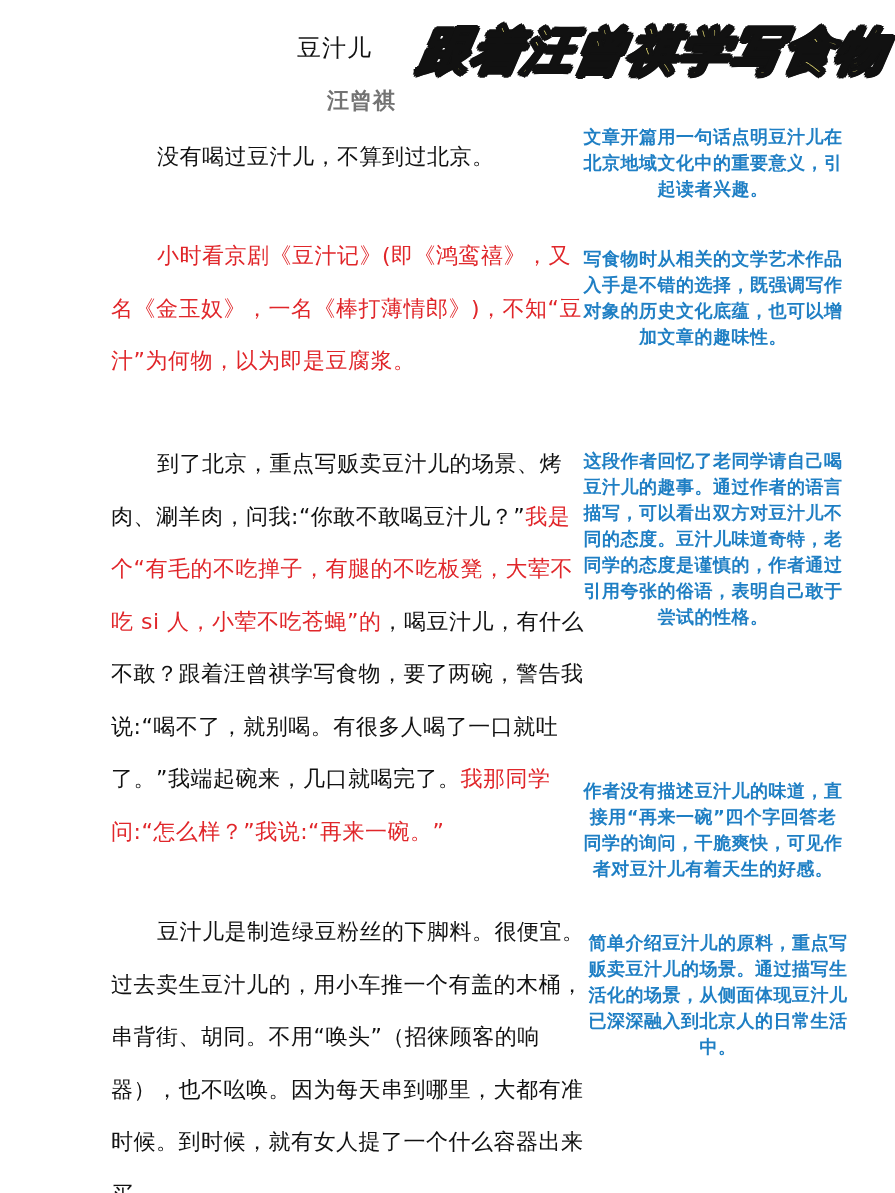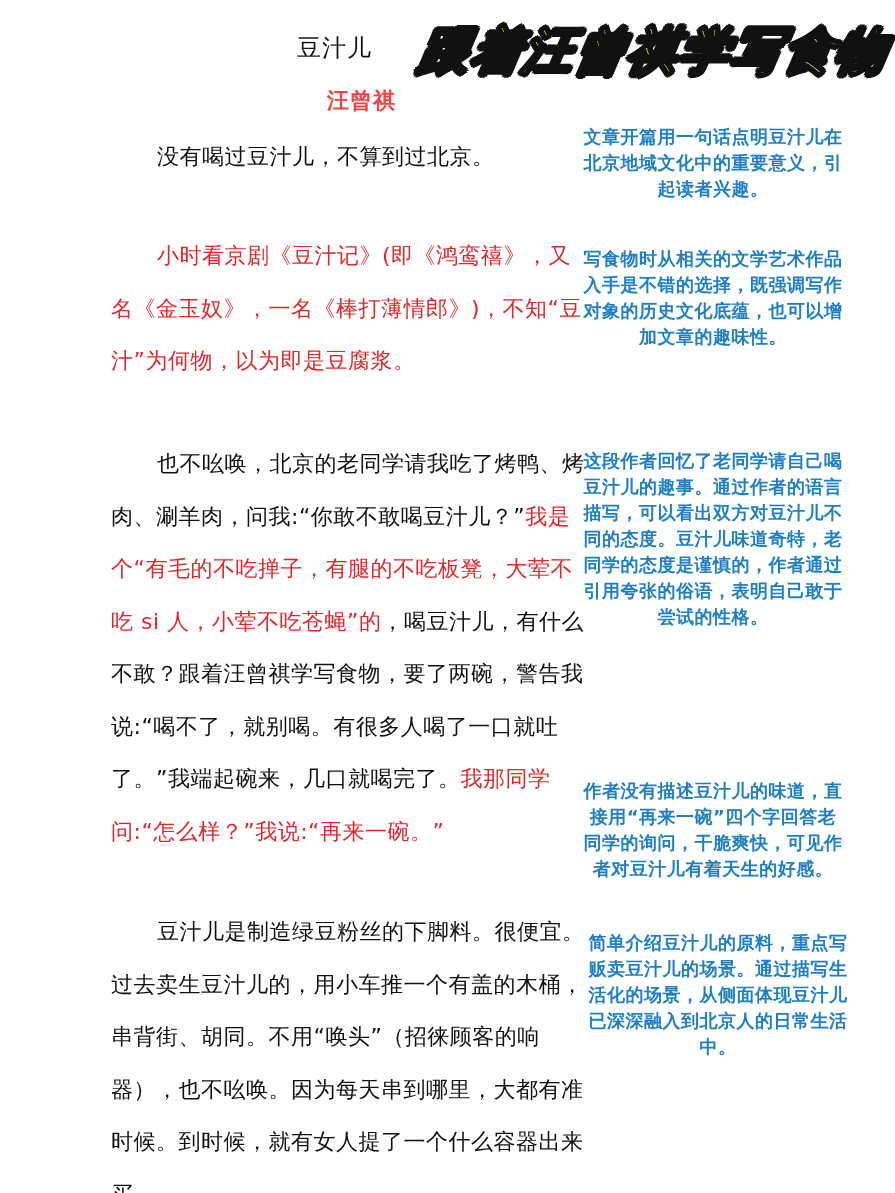--- a/index.html
+++ b/index.html
@@ -21,21 +21,21 @@
       font-size: 24px;
       color: #111;
       letter-spacing: 1px;
     }
     .author {
       position: absolute;
       left: 327px;
       top: 86px;
       font-size: 22px;
       font-weight: bold;
-      color: #ef4444;
+      color: #737373;
       letter-spacing: 1px;
     }
     .banner {
       position: absolute;
       left: 420px;
       top: 18px;
       font-size: 50px;
       font-weight: bold;
       font-style: italic;
       color: #f4ea7a;
@@ -80,21 +80,21 @@
 
 <div class="para" style="top:131px;">
   <span>没有喝过豆汁儿，不算到过北京。</span>
 </div>
 
 <div class="para" style="top:230px;">
   <span class="red">小时看京剧《豆汁记》(即《鸿鸾禧》，又名《金玉奴》，一名《棒打薄情郎》)，不知“豆汁”为何物，以为即是豆腐浆。</span>
 </div>
 
 <div class="para" style="top:438px;">
-  <span>也不吆唤，北京的老同学请我吃了烤鸭、烤肉、涮羊肉，问我:“你敢不敢喝豆汁儿？”</span><span class="red">我是个“有毛的不吃掸子，有腿的不吃板凳，大荤不吃 si 人，小荤不吃苍蝇”的</span><span>，喝豆汁儿，有什么不敢？跟着汪曾祺学写食物，要了两碗，警告我说:“喝不了，就别喝。有很多人喝了一口就吐了。”我端起碗来，几口就喝完了。</span><span class="red">我那同学问:“怎么样？”我说:“再来一碗。”</span>
+  <span>到了北京，重点写贩卖豆汁儿的场景、烤肉、涮羊肉，问我:“你敢不敢喝豆汁儿？”</span><span class="red">我是个“有毛的不吃掸子，有腿的不吃板凳，大荤不吃 si 人，小荤不吃苍蝇”的</span><span>，喝豆汁儿，有什么不敢？跟着汪曾祺学写食物，要了两碗，警告我说:“喝不了，就别喝。有很多人喝了一口就吐了。”我端起碗来，几口就喝完了。</span><span class="red">我那同学问:“怎么样？”我说:“再来一碗。”</span>
 </div>
 
 <div class="para" style="top:906px;">
   <span>豆汁儿是制造绿豆粉丝的下脚料。很便宜。过去卖生豆汁儿的，用小车推一个有盖的木桶，串背街、胡同。不用“唤头”（招徕顾客的响器），也不吆唤。因为每天串到哪里，大都有准时候。到时候，就有女人提了一个什么容器出来买。</span>
 </div>
 
 <div class="note" style="top:124px;">文章开篇用一句话点明豆汁儿在北京地域文化中的重要意义，引起读者兴趣。</div>
 <div class="note" style="top:246px;">写食物时从相关的文学艺术作品入手是不错的选择，既强调写作对象的历史文化底蕴，也可以增加文章的趣味性。</div>
 <div class="note" style="top:448px;">这段作者回忆了老同学请自己喝豆汁儿的趣事。通过作者的语言描写，可以看出双方对豆汁儿不同的态度。豆汁儿味道奇特，老同学的态度是谨慎的，作者通过引用夸张的俗语，表明自己敢于尝试的性格。</div>
 <div class="note" style="top:778px;">作者没有描述豆汁儿的味道，直接用“再来一碗”四个字回答老同学的询问，干脆爽快，可见作者对豆汁儿有着天生的好感。</div>

